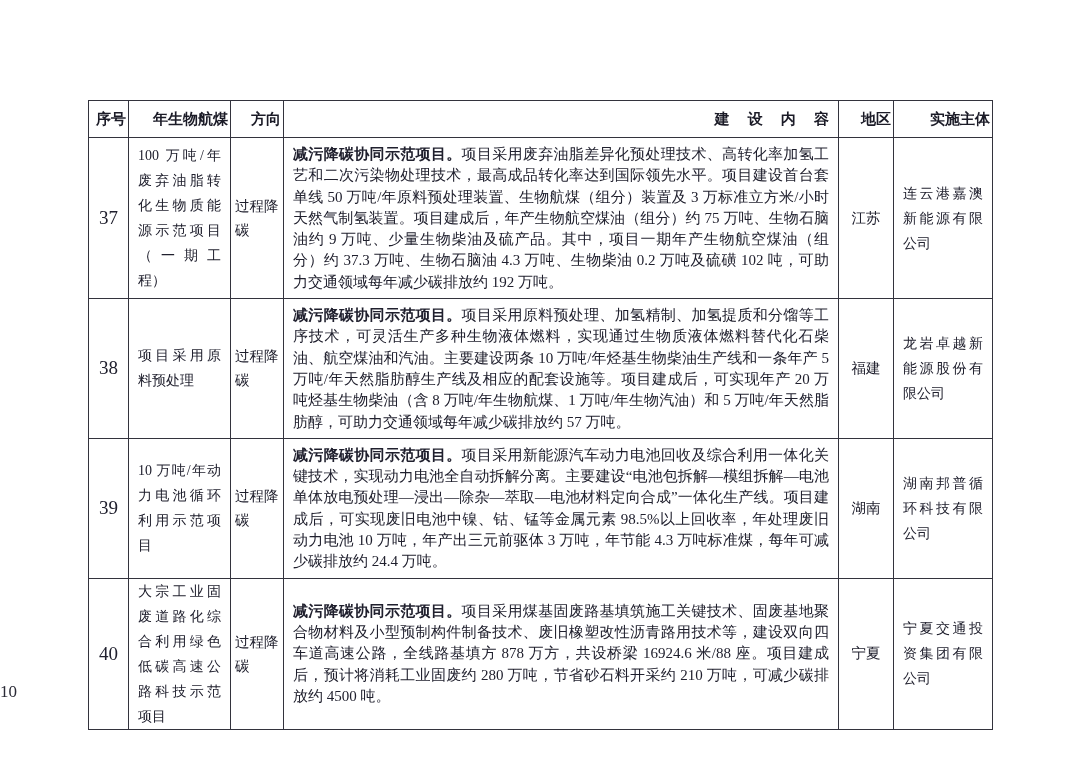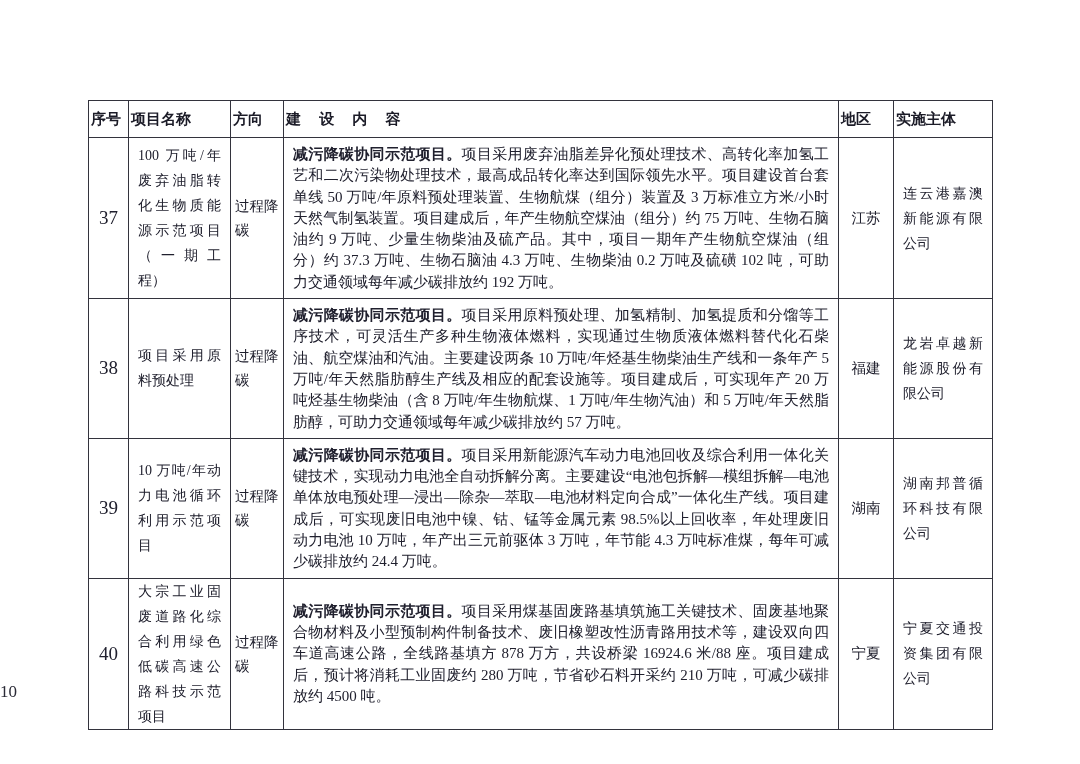--- a/index.html
+++ b/index.html
@@ -11,21 +11,21 @@
   .doc-page{position:absolute;inset:0;background:#ffffff;}
   table.projects{
     position:absolute;left:88px;top:100px;width:904px;
     border-collapse:collapse;table-layout:fixed;
   }
   table.projects th,table.projects td{
     border:1.5px solid #33333d;vertical-align:middle;overflow:hidden;
   }
   table.projects th{
     font-family:"Liberation Sans","DejaVu Sans",sans-serif;
-    font-weight:bold;font-size:15px;height:36px;text-align:left;
+    font-weight:bold;font-size:15px;height:36px;text-align:right;
     color:#1b1b27;padding:0 2px;
   }
   th.col-content{letter-spacing:7px;}
   td.cell-no{text-align:center;font-size:19px;}
   td.cell-name{
     padding:0 9px;font-size:14px;line-height:25px;
     text-align:justify;text-justify:inter-character;
   }
   td.cell-dir{
     text-align:left;font-size:14.5px;line-height:24px;padding:0 4px;margin-left:27px;
@@ -58,21 +58,21 @@
       <col style="width:40px">
         <col style="width:102px">
         <col style="width:53px">
       <col style="width:555px">
         <col style="width:55px">
         <col style="width:99px">
     </colgroup>
     <tbody>
         <tr>
       <th>序号</th>
-      <th>项目名称</th>
+      <th>年生物航煤</th>
       <th>方向</th>
       <th class="col-content">建 设 内 容</th>
       <th>地区</th>
       <th>实施主体</th>
     </tr>
 
     <tr style="height:149px">
       <td class="cell-no">37</td>
       <td class="cell-name">100 万吨/年废弃油脂转化生物质能源示范项目（一期工程）</td>
       <td class="cell-dir">过程降碳</td>

